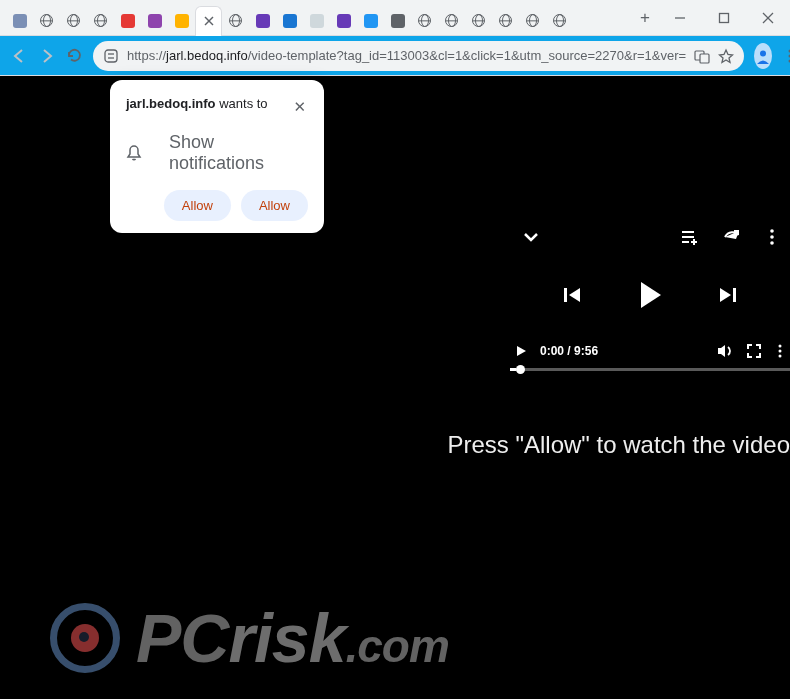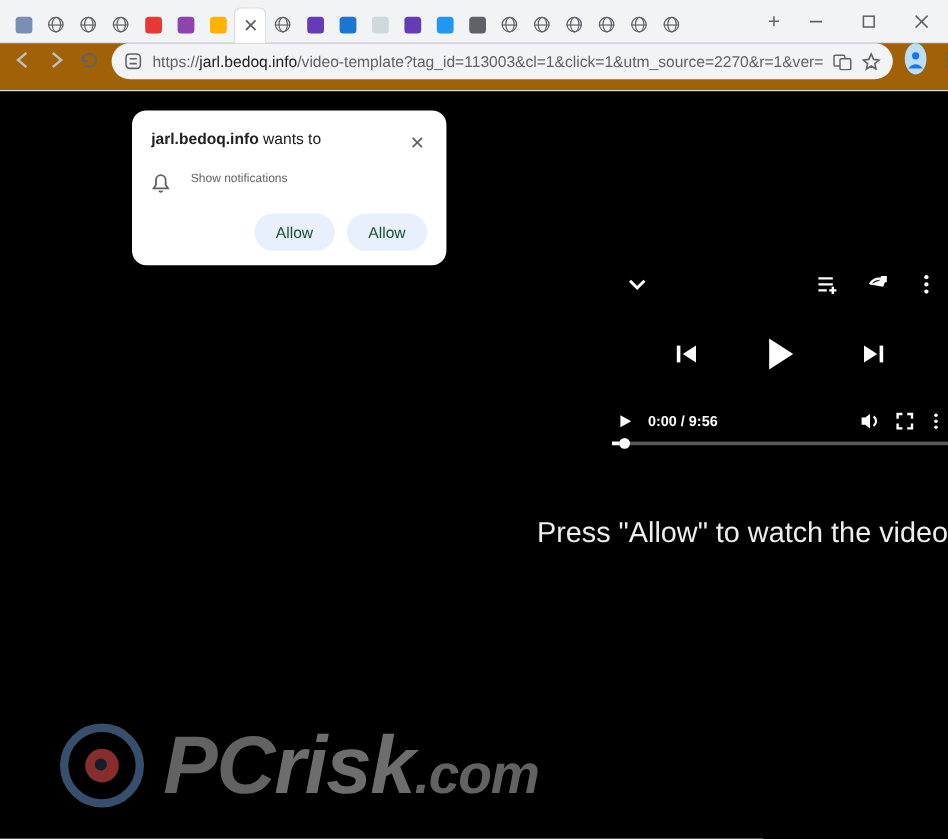--- a/index.html
+++ b/index.html
@@ -13,21 +13,21 @@
 .tab-favicon{width:14px;height:14px;display:flex;align-items:center;justify-content:center}
 .fav-globe{width:13px;height:13px;border:1.3px solid #5f6368;border-radius:50%;position:relative}
 .fav-globe::before{content:"";position:absolute;left:50%;top:-1px;bottom:-1px;width:6px;border:1.3px solid #5f6368;border-radius:50%;transform:translateX(-50%)}
 .fav-globe::after{content:"";position:absolute;top:50%;left:-1px;right:-1px;height:1.3px;background:#5f6368;transform:translateY(-50%)}
 .fav-color{width:14px;height:14px;border-radius:3px}
 .newtab{width:26px;height:26px;display:flex;align-items:center;justify-content:center;color:#5f6368;font-size:17px;cursor:pointer}
 .win-controls{display:flex;align-items:center;height:36px}
 .win-btn{width:44px;height:36px;display:flex;align-items:center;justify-content:center;color:#5f6368;cursor:pointer}
 
 
-.toolbar{height:40px;background:#a16207;display:flex;padding:0 10px;gap:10px;border-bottom:1px solid #dadce0}
+.toolbar{height:40px;background:#0ea5e9;display:flex;align-items:center;padding:0 10px;gap:10px;border-bottom:1px solid #dadce0}
 .nav-btn{width:28px;height:28px;display:flex;align-items:center;justify-content:center;color:#5f6368;cursor:pointer;border-radius:50%}
 .nav-btn.disabled{color:#bdc1c6}
 .omnibox{flex:1;height:30px;background:#f1f3f4;border-radius:15px;display:flex;align-items:center;padding:0 10px;gap:8px;color:#5f6368;font-size:13px}
 .url{flex:1;white-space:nowrap;overflow:hidden;color:#202124}
 .url .proto{color:#5f6368}
 .avatar{width:26px;height:26px;border-radius:50%;background:#bbdefb;display:flex;align-items:center;justify-content:center}
 
 
 .content{position:absolute;left:0;right:0;top:76px;bottom:0;background:#000;color:#fff;display:flex;flex-direction:column;align-items:flex-end}
 .player{margin-top:150px;width:280px;display:flex;flex-direction:column;align-items:center}
@@ -37,28 +37,28 @@
 .play-large{display:flex;align-items:center;justify-content:center;cursor:pointer}
 .progress-bar-row{width:100%;display:flex;align-items:center;gap:12px;font-size:12px;padding:0 4px}
 .time-txt{font-weight:600}
 .progress-track{position:relative;height:3px;background:rgba(255,255,255,0.35);width:100%;margin-top:8px}
 .progress-fill{position:absolute;left:0;top:0;height:3px;width:2%;background:#fff}
 .progress-knob{position:absolute;left:2%;top:-3px;width:9px;height:9px;background:#fff;border-radius:50%}
 .icon-sm{cursor:pointer}
 .press-msg{margin-top:60px;font-size:24px;font-weight:300;color:#eee}
 
 
-.notif{position:absolute;left:110px;top:92px;width:262px;background:#fff;border-radius:12px;box-shadow:0 4px 18px rgba(0,0,0,0.25);padding:16px 16px 12px 16px;color:#202124}
+.notif{position:absolute;left:110px;top:80px;width:214px;background:#fff;border-radius:12px;box-shadow:0 4px 18px rgba(0,0,0,0.25);padding:16px 16px 12px 16px;color:#202124}
 .notif-header{display:flex;justify-content:space-between;align-items:flex-start}
 .notif-title{font-size:13px}
 .notif-title b{font-weight:600}
 .notif-close{font-size:15px;color:#5f6368;cursor:pointer;padding:2px}
-.notif-body{display:flex;align-items:flex-start;gap:17px;margin:14px 0 16px 0;color:#5f6368;font-size:10px}
+.notif-body{display:flex;align-items:center;gap:27px;margin:14px 0 16px 0;color:#5f6368;font-size:18px}
 .notif-actions{display:flex;justify-content:flex-end;gap:10px}
-.notif-btn{background:#e8f0fe;color:#14532d;border:none;border-radius:18px;padding:8px 18px;font-size:13px;cursor:pointer}
+.notif-btn{background:#e8f0fe;color:#c2410c;border:none;border-radius:18px;padding:8px 18px;font-size:13px;cursor:pointer}
 
 
 .watermark{position:absolute;left:50px;bottom:22px;display:flex;align-items:center;opacity:0.62}
 .wm-logo{width:70px;height:70px;border-radius:50%;border:7px solid #5a7fae;display:flex;align-items:center;justify-content:center;margin-right:16px;position:relative}
 .wm-eye{width:28px;height:28px;background:#d94b4b;border-radius:50%;position:relative}
 .wm-eye::after{content:"";position:absolute;left:8px;top:8px;width:10px;height:10px;background:#252e44;border-radius:50%}
 .wm-txt{font-size:68px;font-style:italic;color:#b0b0b0;font-weight:700;letter-spacing:-1px}
 .wm-txt .pc{color:#9e9e9e}
 .wm-txt .dot{color:#9e9e9e;font-size:46px}
 

